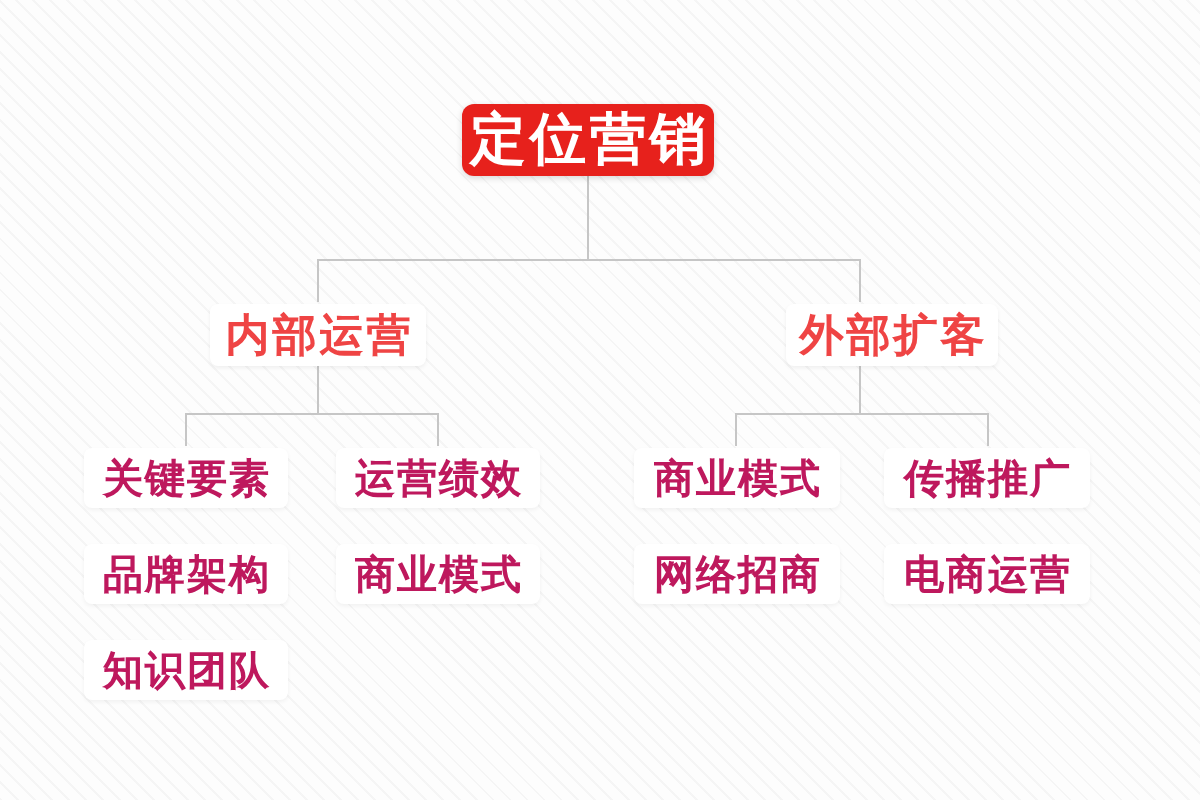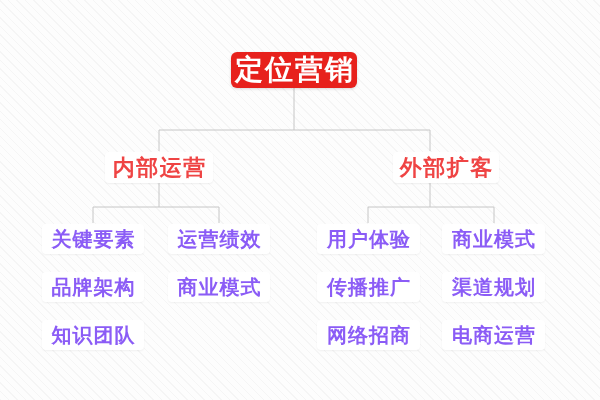--- a/index.html
+++ b/index.html
@@ -68,21 +68,21 @@
     grid-auto-rows: 30px;
     row-gap: 18px;
   }
   .leaf-group-left  { left: 42px;  grid-template-columns: 102px 102px; column-gap: 24px; }
   .leaf-group-right { left: 317px; grid-template-columns: 103px 103px; column-gap: 22px; }
   .leaf-node {
     display: flex;
     align-items: center;
     justify-content: center;
     background: #ffffff;
-    color: #8b5cf6;
+    color: #be185d;
     border-radius: 4px;
     font-size: 20px;
     font-weight: bold;
     letter-spacing: 1px;
     text-indent: 1px;
     box-shadow: 0 1px 2px rgba(0,0,0,0.05);
     white-space: nowrap;
   }
 </style>
 </head>
@@ -107,21 +107,19 @@
 
   <div class="leaf-group leaf-group-left">
     <div class="leaf-node">关键要素</div>
     <div class="leaf-node">运营绩效</div>
     <div class="leaf-node">品牌架构</div>
     <div class="leaf-node">商业模式</div>
     <div class="leaf-node">知识团队</div>
   </div>
 
   <div class="leaf-group leaf-group-right">
-    <div class="leaf-node">用户体验</div>
     <div class="leaf-node">商业模式</div>
     <div class="leaf-node">传播推广</div>
-    <div class="leaf-node">渠道规划</div>
     <div class="leaf-node">网络招商</div>
     <div class="leaf-node">电商运营</div>
   </div>
 
 </div>
 
 </body></html>

